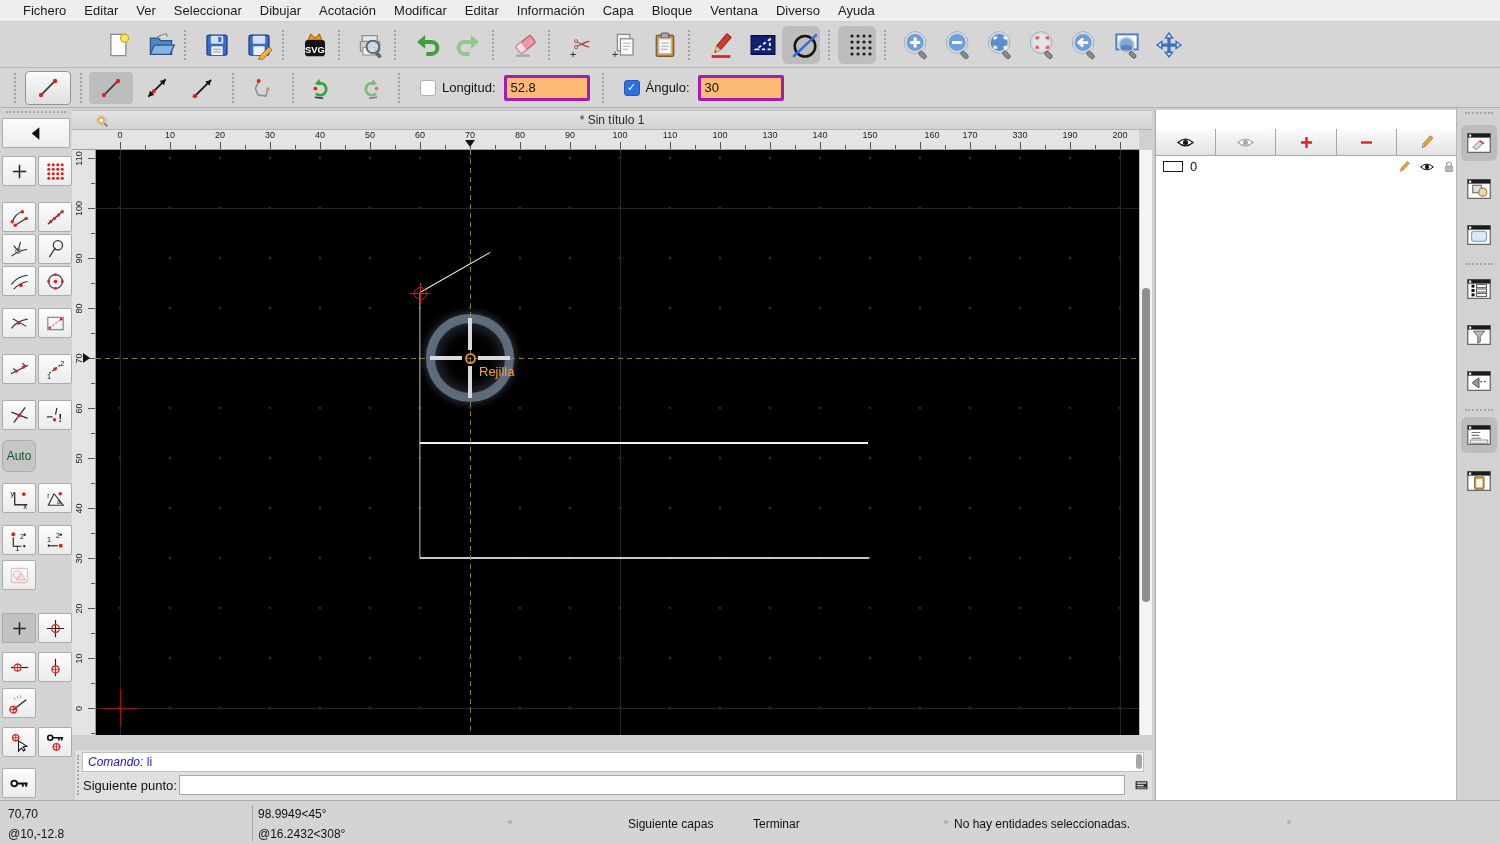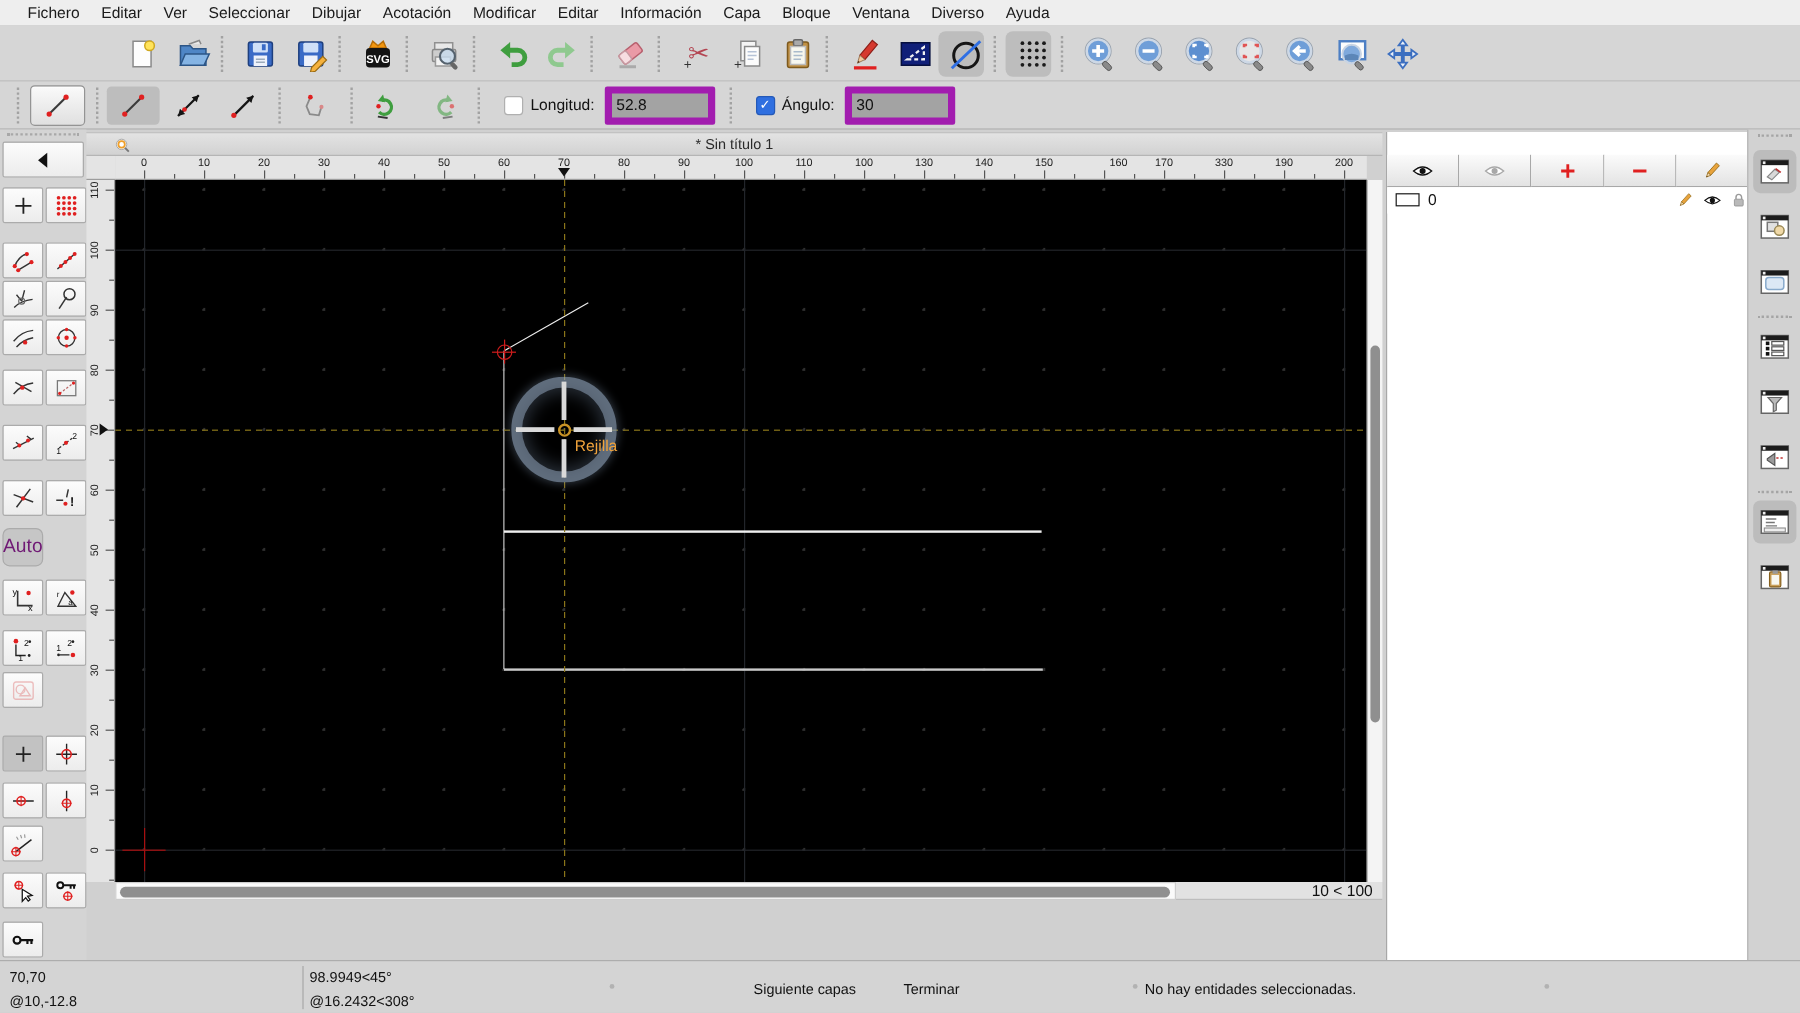--- a/index.html
+++ b/index.html
@@ -24,30 +24,30 @@
     border-bottom:1px solid #b0b0b0;display:flex;align-items:center;padding-left:8px;box-sizing:border-box}
   .indicator{width:44px;height:32px;border:1px solid #949494;border-radius:4px;margin:0 3px;
     background:linear-gradient(#fafafa,#e0e0e0);box-shadow:inset 0 1px 0 #fff;display:flex;align-items:center;justify-content:center}
   .ltbtn{width:44px;height:32px;border-radius:4px;display:flex;align-items:center;justify-content:center;margin:0 1px}
   .ltbtn.pressed{background:#bdbdbd}
   .ltbtn svg,.indicator svg{width:26px;height:26px}
   .chk{width:14px;height:14px;border:1px solid #b0b0b0;border-radius:3px;background:#fff;margin:0 6px 0 14px;
     display:flex;align-items:center;justify-content:center;font-size:11px;color:#fff}
   .chk.checked{background:#2f6fe0;border-color:#2459b8}
   .tb-label{font-size:13px;color:#111}
-  .tb-input{width:72px;height:20px;border:6px solid #a21caf;border-radius:2px;font-family:"Liberation Sans",sans-serif;
-    font-size:13px;padding:0 4px;margin-left:8px;background:#a3a3a3;color:#111}
+  .tb-input{width:72px;height:20px;border:3px solid #a21caf;border-radius:2px;font-family:"Liberation Sans",sans-serif;
+    font-size:13px;padding:0 4px;margin-left:8px;background:#fdba74;color:#111}
 
   
   #snapbar{position:absolute;left:0;top:108px;width:72px;height:692px;background:#d4d4d4}
   .snapbtn{position:absolute;width:34px;height:30px;background:linear-gradient(#fcfcfc,#ececec);
     border:1px solid #ababab;border-radius:2px;display:flex;align-items:center;justify-content:center;box-sizing:border-box}
   .snapbtn svg{width:23px;height:23px}
   .snapbtn.pressed{background:#c2c2c2}
-  .snapbtn.autobtn{font-size:16px;color:#701a75;background:#c6c6c6;border-radius:6px}
+  .snapbtn.autobtn{font-size:12px;color:#14532d;background:#c6c6c6;border-radius:6px}
   .handle-dots{position:absolute;left:6px;top:3px;width:60px;border-top:2px dotted #a8a8a8}
 
   
   #mdi-title{position:absolute;left:72px;top:110px;width:1080px;height:20px;
     background:linear-gradient(#e3e3e3,#d2d2d2);border-top:1px solid #c2c2c2;border-bottom:1px solid #b5b5b5;box-sizing:border-box}
   #mdi-title .ttl{position:absolute;left:0;right:0;top:2px;text-align:center;font-size:12px;color:#2a2a2a}
   #mdi-title .dicon{position:absolute;left:22px;top:2px;width:16px;height:16px}
   #corner{position:absolute;left:72px;top:130px;width:24px;height:20px;background:#e4e4e4;border-bottom:1px solid #9c9c9c;box-sizing:border-box}
   #hruler{position:absolute;left:96px;top:130px;width:1043px;height:20px;background:#e4e4e4;
     border-bottom:1px solid #9c9c9c;box-sizing:border-box;overflow:hidden}
@@ -902,27 +902,39 @@
       <div id="cur-ring" style="left: 368.5px; top: 202.5px;"></div>
       <div id="tooltip" style="left: 383px; top: 214px;">Rejilla</div>
       <div class="snapmark" style="left: 317.5px; top: 136.5px;"></div>
       <div class="snapmark-arm" style="left: 314px; top: 142.5px; width: 20px; height: 1px;"></div>
       <div class="snapmark-arm" style="left: 323.5px; top: 133px; width: 1px; height: 20px;"></div>
     </div>
 
   <div id="vscroll">
       <div class="thumb" style="top:138px;height:314px"></div>
     </div>
-  <div id="hscroll-row">
-    <div id="hscroll-track">
-        <div id="hscroll-thumb"></div>
-      </div>
-    <div id="grid-status">10 &lt; 100</div>
+
+  <div id="cmd-dock">
+    <div id="cmd-handle"></div>
+    <div id="cmd-history">
+      <span class="txt"><span class="lbl">Comando:</span>
+      <span>li</span></span>
+      <span class="sb"></span>
+    </div>
+    <span id="cmd-prompt-label">Siguiente punto:</span>
+    <input id="cmd-input" style="">
+    <span id="kb-btn">
+        <svg xmlns="http://www.w3.org/2000/svg" viewBox="0 0 24 24">
+          <rect x="2.5" y="5" width="19" height="13" rx="1" fill="#2e2e2e"></rect>
+          <rect x="4.5" y="7" width="15" height="2.2" fill="#ddd"></rect>
+          <rect x="4.5" y="11" width="11" height="2.2" fill="#ddd"></rect>
+          <rect x="4.5" y="15" width="15" height="1.6" fill="#bbb"></rect>
+        </svg>
+      </span>
   </div>
-
 
   <div id="right-dock">
     <div id="ld-toolbar">
         <div class="ld-btn">
           <span style="display:flex">
             <svg xmlns="http://www.w3.org/2000/svg" viewBox="0 0 24 24">
               <path d="M2.5 12 Q12 3.5 21.5 12 Q12 20.5 2.5 12z" fill="#fff" stroke="#111" stroke-width="1.5"></path>
               <circle cx="12" cy="12" r="3.2" fill="#111"></circle>
             </svg>
           </span>

